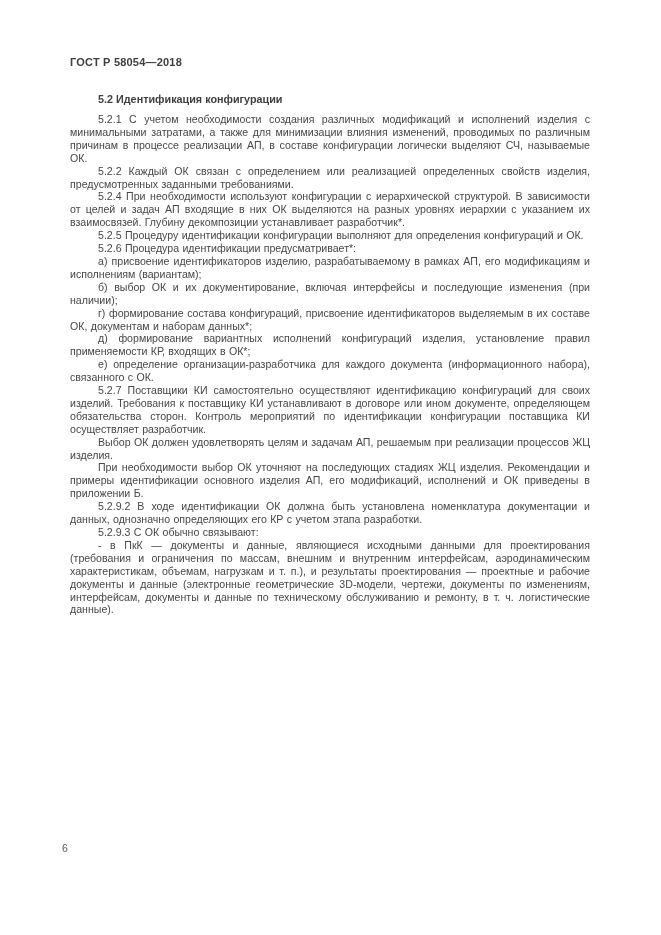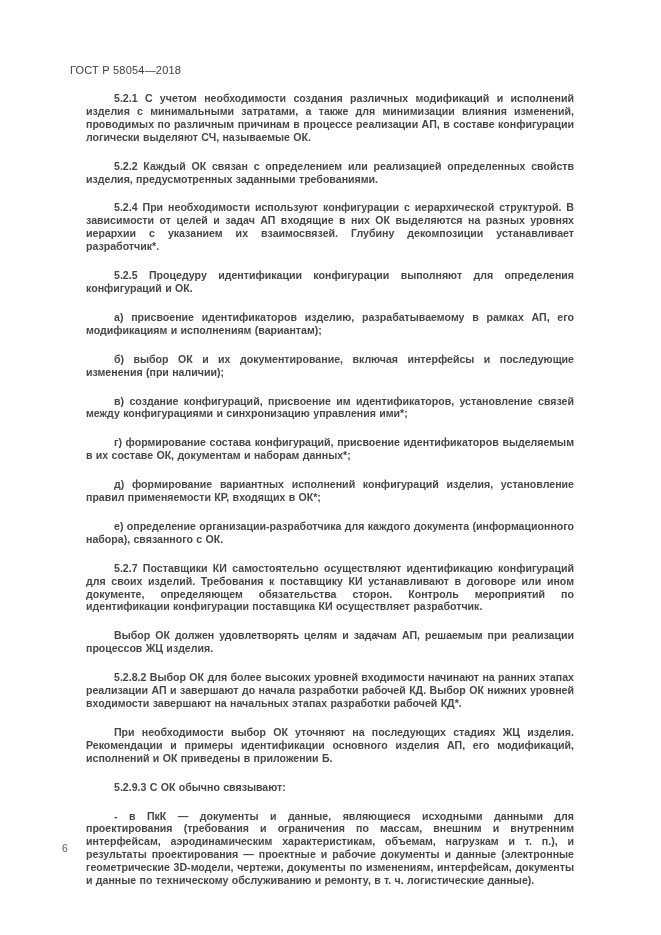--- a/index.html
+++ b/index.html
@@ -16,70 +16,70 @@
     color: #474747;
     overflow: hidden;
   }
   .content {
     position: absolute;
     left: 70px;
     top: 56px;
     width: 520px;
   }
   .doc-header {
-    font-weight: normal;
+    font-weight: bold;
     font-size: 11px;
     color: #3f3f3f;
     letter-spacing: 0.2px;
-    margin: 8px 0 0 0;
+    margin: 0 0 0 0;
   }
   .section-title {
     font-weight: bold;
     font-size: 10.8px;
     color: #3f3f3f;
     margin: 25px 0 8px 0;
     text-indent: 28px;
   }
   .body-text p {
-    margin: 16px;
+    margin: 0;
     font-size: 10.6px;
     line-height: 12.9px;
     text-align: justify;
     text-indent: 28px;
     color: #474747;
     word-spacing: 0.4px;
-    font-weight: bold;
   }
   .page-number {
     position: absolute;
     left: 62px;
     top: 842px;
     font-size: 10.5px;
     color: #5a5a5a;
   }
 </style>
 </head>
 <body>
 
 <div class="page">
   <div class="content">
     <div class="doc-header">ГОСТ Р 58054—2018</div>
+    <div class="section-title">5.2 Идентификация конфигурации</div>
     <div class="body-text">
       <p>5.2.1 С учетом необходимости создания различных модификаций и исполнений изделия с минимальными затратами, а также для минимизации влияния изменений, проводимых по различным причинам в процессе реализации АП, в составе конфигурации логически выделяют СЧ, называемые ОК.</p>
       <p>5.2.2 Каждый ОК связан с определением или реализацией определенных свойств изделия, предусмотренных заданными требованиями.</p>
       <p>5.2.4 При необходимости используют конфигурации с иерархической структурой. В зависимости от целей и задач АП входящие в них ОК выделяются на разных уровнях иерархии с указанием их взаимосвязей. Глубину декомпозиции устанавливает разработчик*.</p>
       <p>5.2.5 Процедуру идентификации конфигурации выполняют для определения конфигураций и ОК.</p>
+      <p>5.2.6 Процедура идентификации предусматривает*:</p>
       <p>а) присвоение идентификаторов изделию, разрабатываемому в рамках АП, его модификациям и исполнениям (вариантам);</p>
       <p>б) выбор ОК и их документирование, включая интерфейсы и последующие изменения (при наличии);</p>
-      <p>в) создание конфигураций, присвоение им идентификаторов, установление связей между конфигурациями и синхронизацию управления ими*;</p>
       <p>г) формирование состава конфигураций, присвоение идентификаторов выделяемым в их составе ОК, документам и наборам данных*;</p>
       <p>д) формирование вариантных исполнений конфигураций изделия, установление правил применяемости КР, входящих в ОК*;</p>
       <p>е) определение организации-разработчика для каждого документа (информационного набора), связанного с ОК.</p>
       <p>5.2.7 Поставщики КИ самостоятельно осуществляют идентификацию конфигураций для своих изделий. Требования к поставщику КИ устанавливают в договоре или ином документе, определяющем обязательства сторон. Контроль мероприятий по идентификации конфигурации поставщика КИ осуществляет разработчик.</p>
       <p>Выбор ОК должен удовлетворять целям и задачам АП, решаемым при реализации процессов ЖЦ изделия.</p>
-      <p>5.2.8.2 Выбор ОК для более высоких уровней входимости начинают на ранних этапах реализации АП и завершают до начала разработки рабочей КД. Выбор ОК нижних уровней входимости завершают на начальных этапах разработки рабочей КД*.</p>
       <p>При необходимости выбор ОК уточняют на последующих стадиях ЖЦ изделия. Рекомендации и примеры идентификации основного изделия АП, его модификаций, исполнений и ОК приведены в приложении Б.</p>
+      <p>5.2.9.2 В ходе идентификации ОК должна быть установлена номенклатура документации и данных, однозначно определяющих его КР с учетом этапа разработки.</p>
       <p>5.2.9.3 С ОК обычно связывают:</p>
       <p>- в ПкК — документы и данные, являющиеся исходными данными для проектирования (требования и ограничения по массам, внешним и внутренним интерфейсам, аэродинамическим характеристикам, объемам, нагрузкам и т. п.), и результаты проектирования — проектные и рабочие документы и данные (электронные геометрические 3D-модели, чертежи, документы по изменениям, интерфейсам, документы и данные по техническому обслуживанию и ремонту, в т. ч. логистические данные).</p>
     </div>
   </div>
   <div class="page-number">6</div>
 </div>
 
 </body></html>

